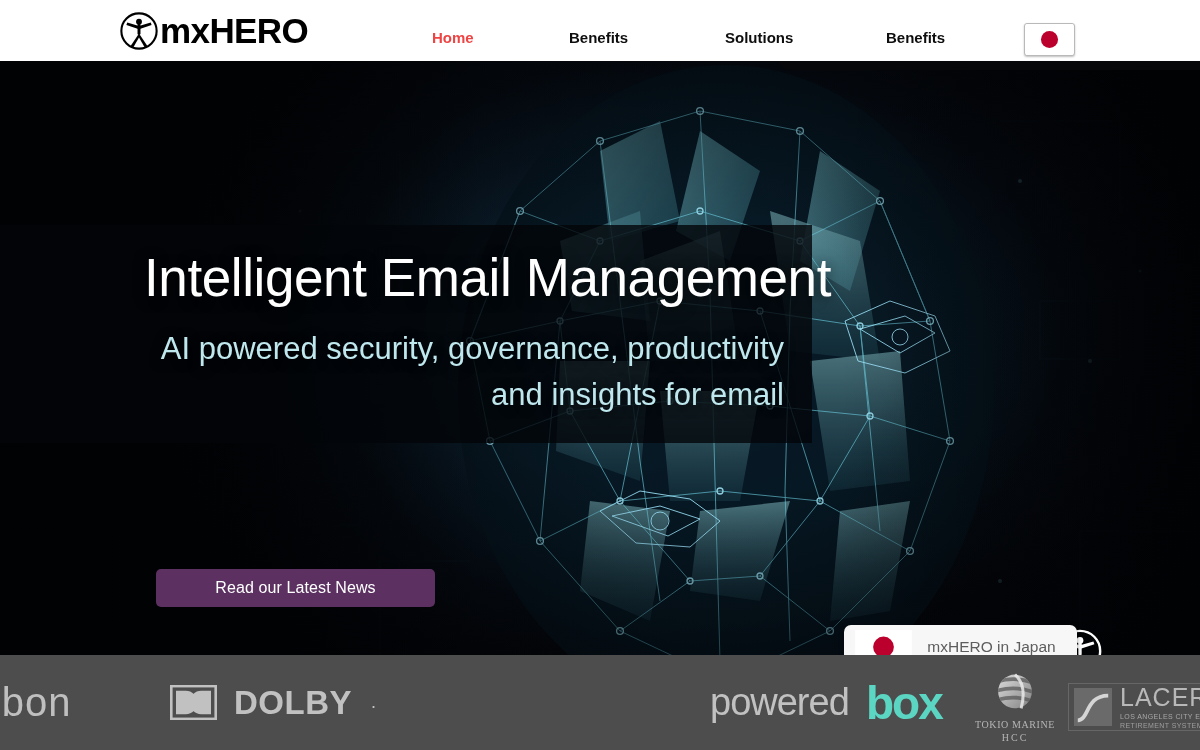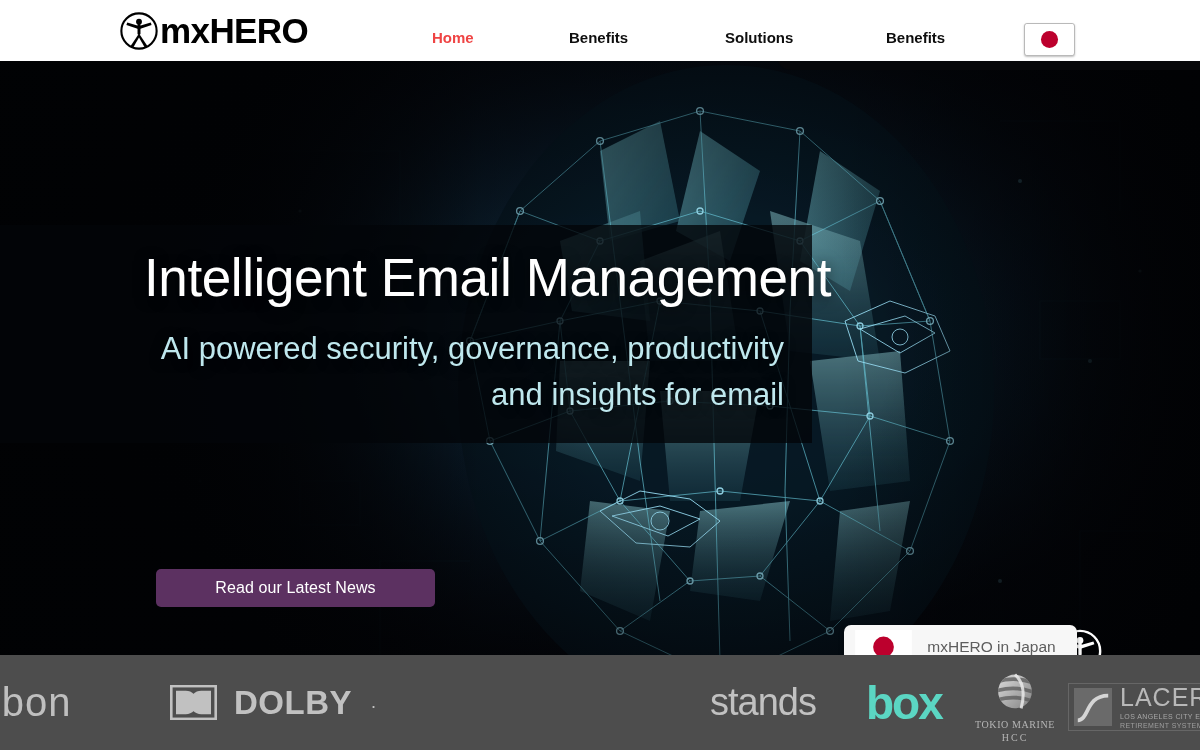--- a/index.html
+++ b/index.html
@@ -416,21 +416,21 @@
           <path d="M6 6 h10 a12 12 0 0 1 0 24 H6 Z" fill="#d2d2d2"></path>
           <path d="M42 6 h-10 a12 12 0 0 0 0 24 h10 Z" fill="#d2d2d2"></path>
         </svg>
         <span class="dolby-text">DOLBY</span>
         <span class="dolby-dot">.</span>
       </div>
     </div>
 
 
     <div class="logo lg-intuit">
-      <span class="intuit-text">stands</span>
+      <span class="intuit-text">powered</span>
     </div>
 
     <div class="logo lg-box">
       <span class="box-text">box</span>
     </div>
 
     <div class="logo lg-tokio">
       <div class="tokio-wrap">
         <svg class="tokio-globe" viewBox="0 0 60 60">
           <defs>

